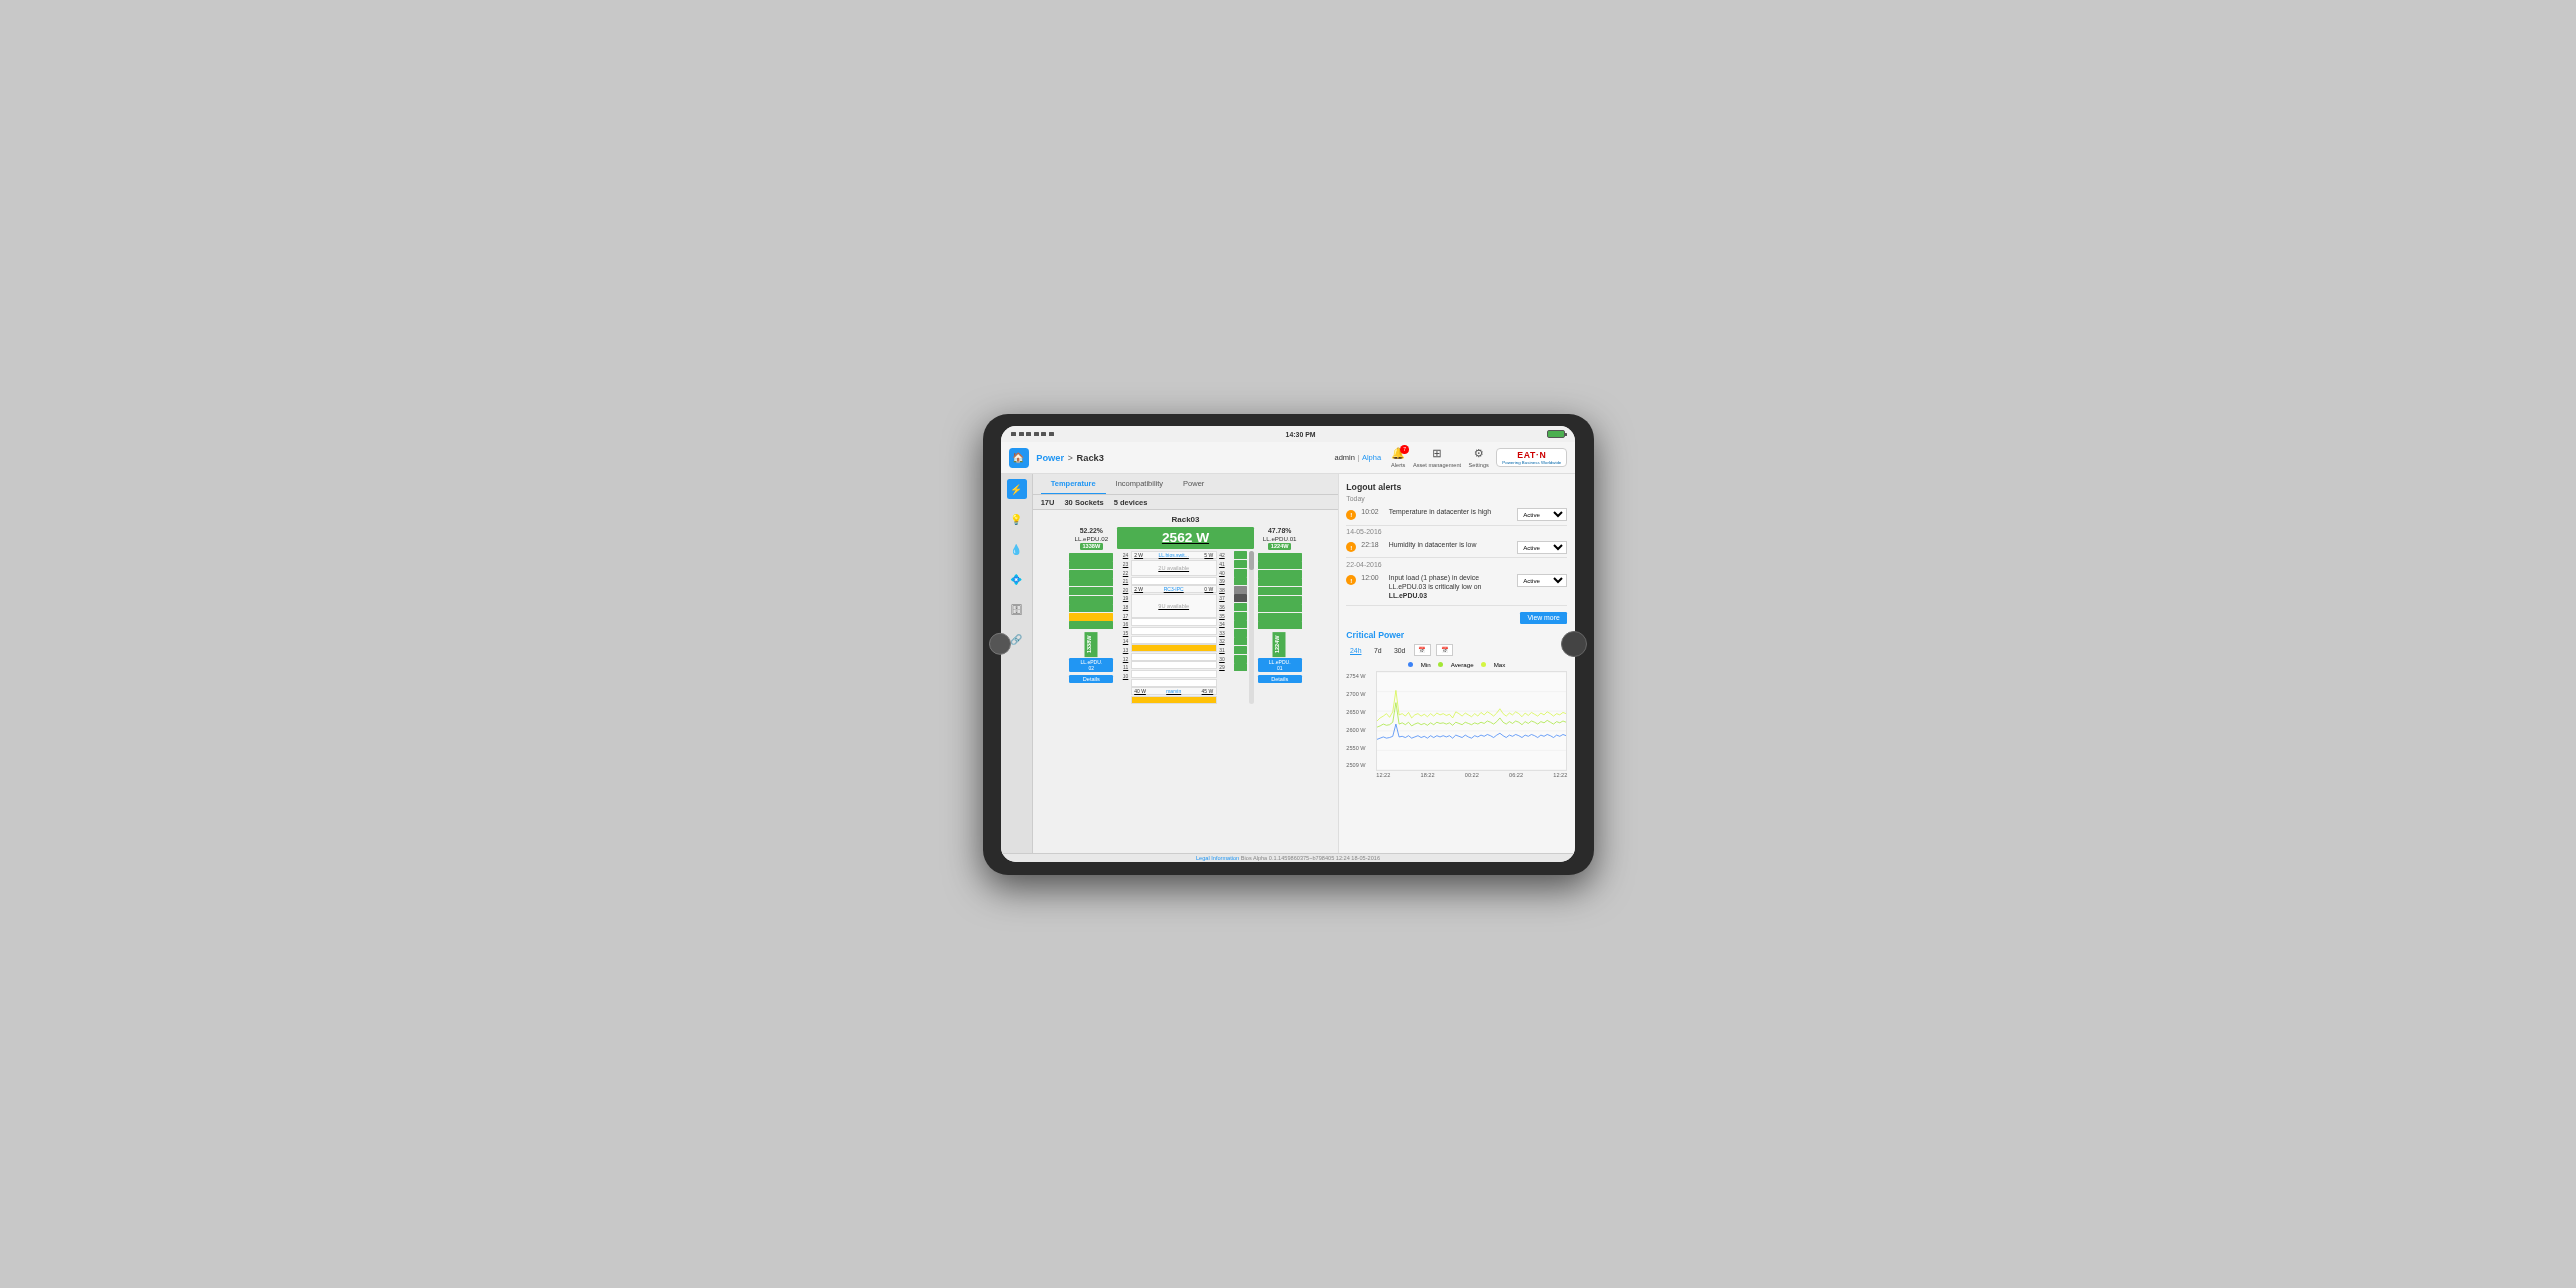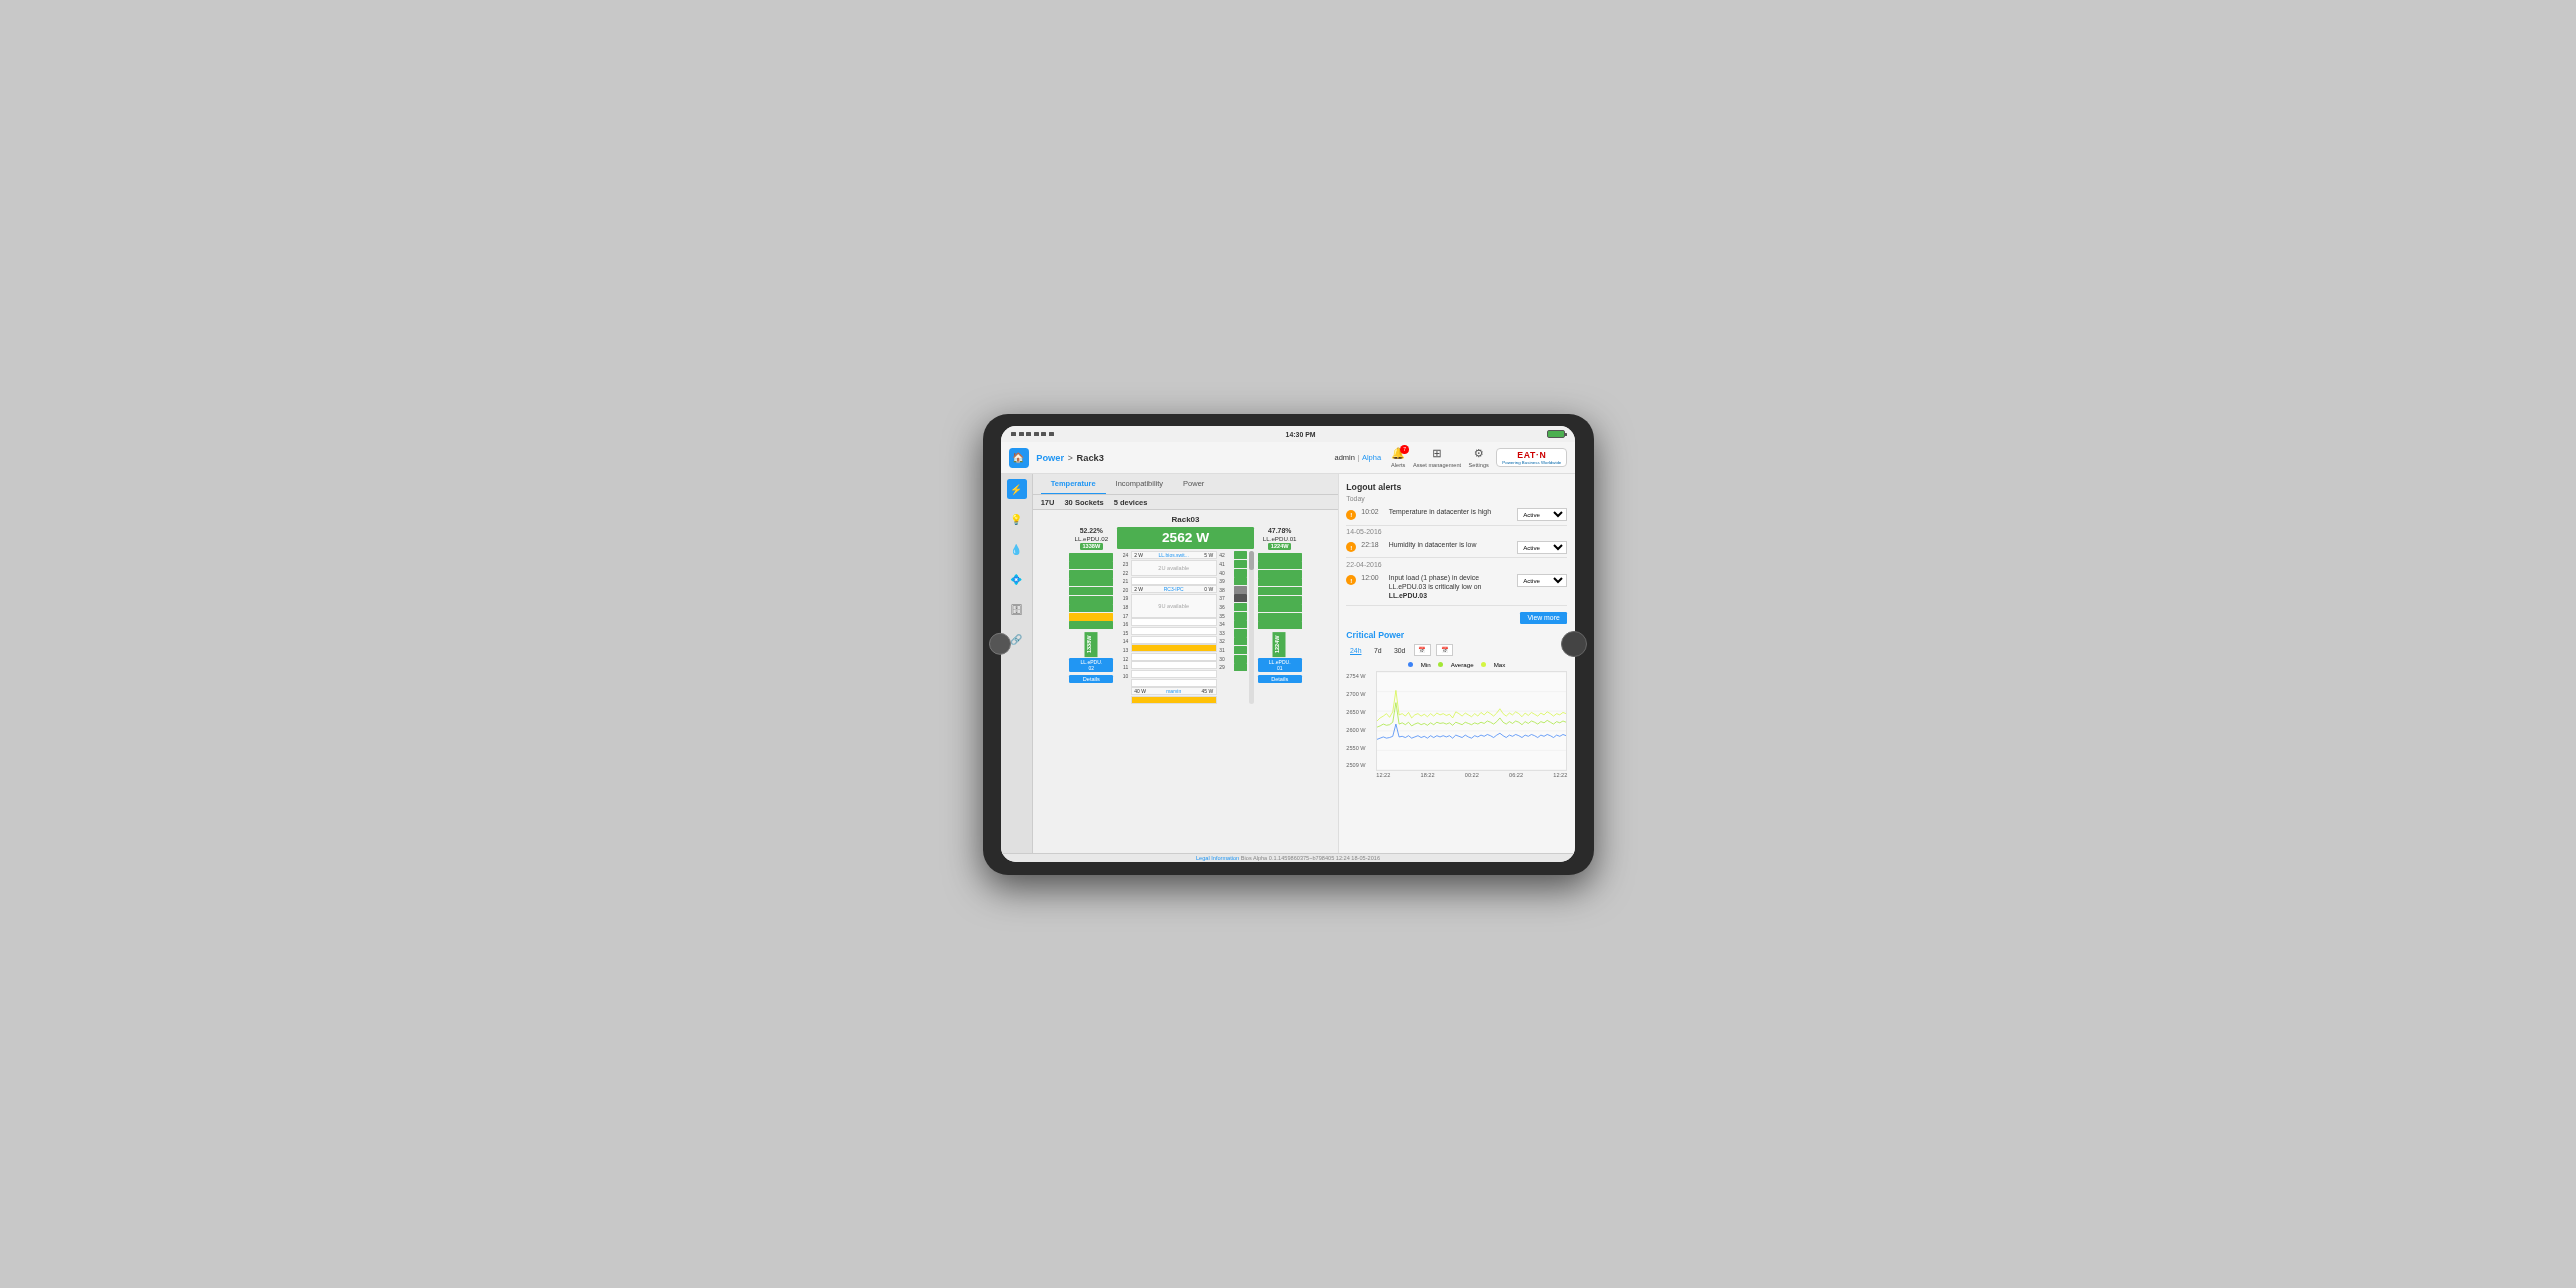--- a/index.html
+++ b/index.html
@@ -210,20 +210,21 @@
     .pdu-details-btn {
       background: #2196F3; color: white; font-size: 5.6px;
       padding: 1.2px 5px; border: none; border-radius: 1.2px; cursor: pointer;
       width: 100%; margin-top: 1.2px;
     }
     
     .rack-center {
       width: 137px;
       display: flex;
       flex-direction: column;
+      text-decoration: underline;
     }
     .total-watt {
       background: #4caf50; color: white;
       text-align: center; font-size: 13.7px; font-weight: bold;
       padding: 3.7px; margin-bottom: 2.5px; border-radius: 1.2px;
     }
     .unit-numbers-left, .unit-numbers-right {
       display: flex; flex-direction: column; gap: 0.6px; width: 12.5px;
     }
     .unit-num {

